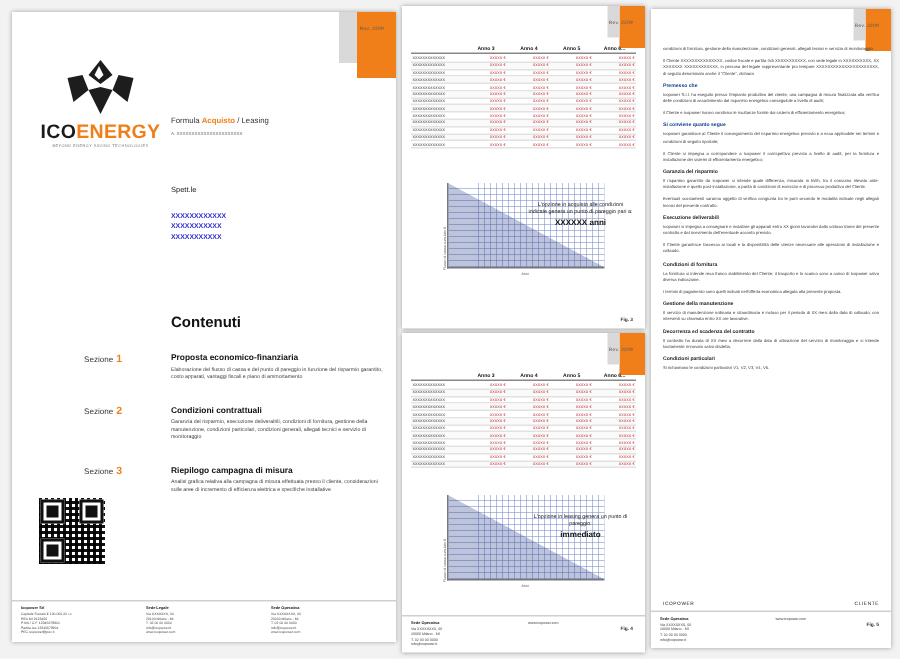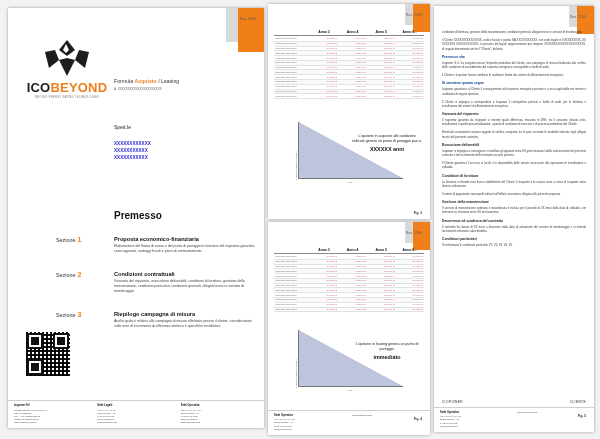--- a/index.html
+++ b/index.html
@@ -188,38 +188,38 @@
     <div class="logo-wrap">
       <div class="logo-mark">
         <svg width="64" height="40" viewBox="0 0 64 40">
           <polygon points="32,2 40,12 32,18 24,12" fill="#1d1d1d"></polygon>
           <polygon points="10,14 20,12 24,22 14,30" fill="#1d1d1d"></polygon>
           <polygon points="54,14 44,12 40,22 50,30" fill="#1d1d1d"></polygon>
           <polygon points="24,22 32,20 40,22 32,38" fill="#1d1d1d"></polygon>
           <polygon points="31,6 34,12 31,15 28,12" fill="#ffffff"></polygon>
         </svg>
       </div>
-      <div class="logo-text"><span>ICO</span><span class="pw">BEYOND</span></div>
+      <div class="logo-text"><span>ICO</span><span class="pw">ENERGY</span></div>
       <div class="logo-tag">BEYOND ENERGY SAVING TECHNOLOGIES</div>
     </div>
 
     <div class="doc-sub">
       <span>Formula</span>
       <span class="o">Acquisto</span><span> / </span><span>Leasing</span>
     </div>
     <div class="doc-sub2">A. XXXXXXXXXXXXXXXXXXXXXX</div>
 
     <div class="addr-label">Spett.le</div>
     <div class="addr-block">
       <div>XXXXXXXXXXXX</div>
       <div>XXXXXXXXXXX</div>
       <div>XXXXXXXXXXX</div>
     </div>
 
-    <div class="contents-h">Premesso</div>
+    <div class="contents-h">Contenuti</div>
 
     <div class="toc">
       <div class="toc-row">
         <div class="toc-sec"><span>Sezione</span><span class="toc-num">1</span></div>
         <div class="toc-body">
           <div class="toc-title">Proposta economico-finanziaria</div>
           <div class="toc-desc">Elaborazione del flusso di cassa e del punto di pareggio in funzione del risparmio garantito, costo apparati, vantaggi fiscali e piano di ammortamento</div>
         </div>
       </div>
       <div class="toc-row">

